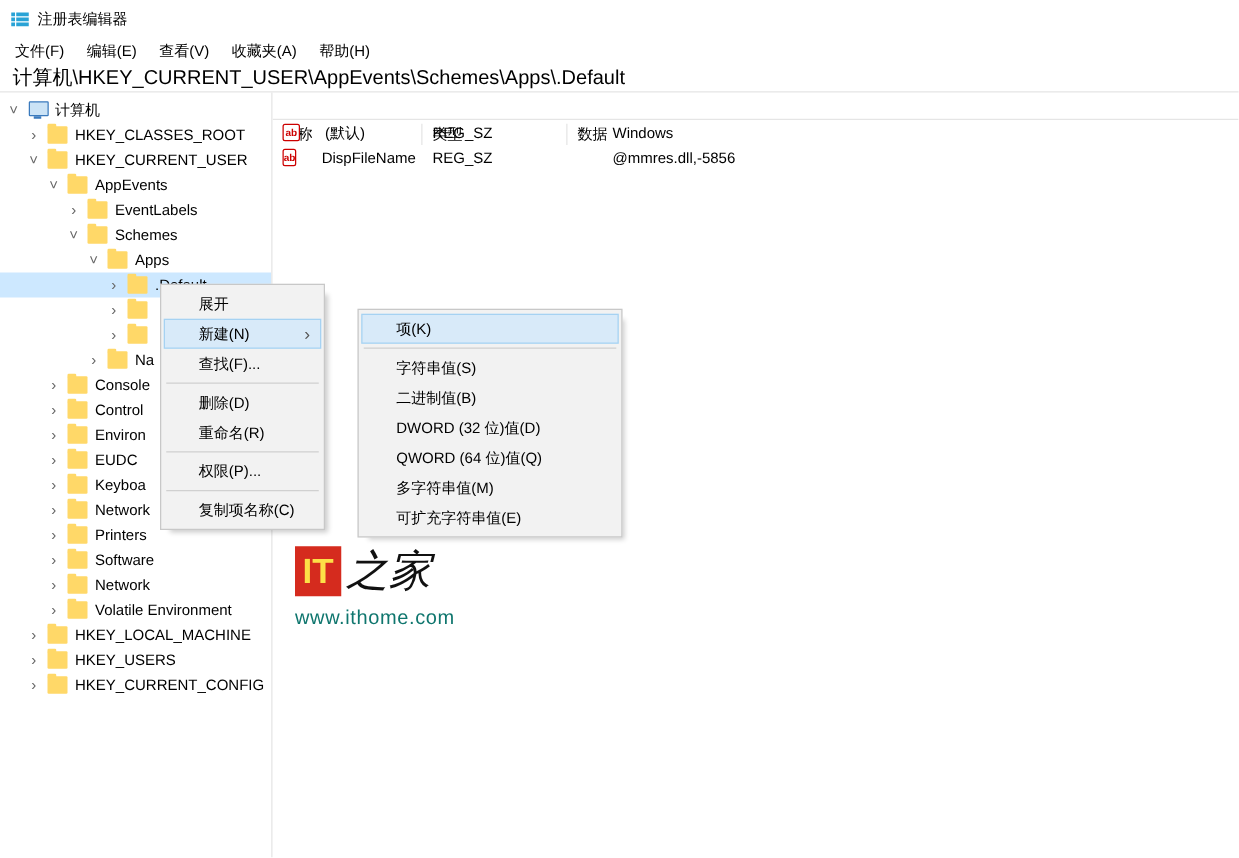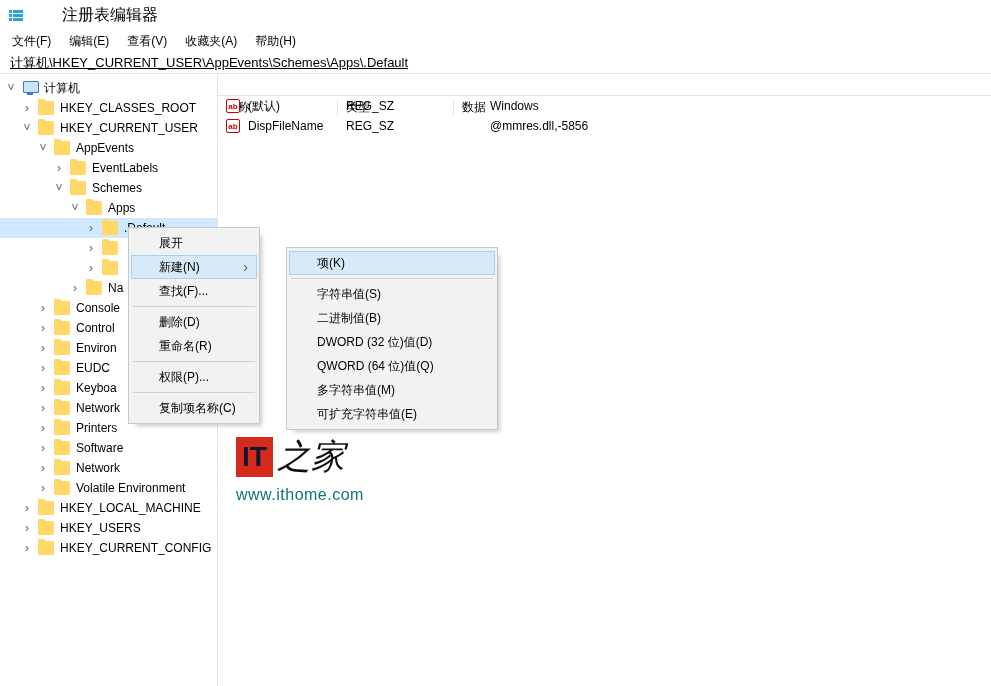--- a/index.html
+++ b/index.html
@@ -1,24 +1,24 @@
 <!DOCTYPE html>
 <html><head>
 <meta charset="utf-8">
 <style>
   * { box-sizing: border-box; font-family: "Segoe UI", "Microsoft YaHei", Tahoma, sans-serif; font-size: 12px; }
   body { margin: 0; padding: 0; background: #fff; color: #000; user-select: none; }
   .window { width: 991px; height: 686px; display: flex; flex-direction: column; background:#fff; }
   .title-bar { height: 30px; display: flex; align-items: center; padding: 0 8px; gap: 6px; }
   .title-icon svg { width: 16px; height: 16px; display:block; }
-  .title-text { font-size: 16px; margin-left: 32px; }
+  .title-text { font-size: 12px; }
   .menu-bar { height: 22px; display: flex; align-items: center; padding: 0 4px; gap: 2px; }
   .menu-item { padding: 2px 8px; cursor: default; }
   .address-bar { height: 22px; display:flex; align-items:center; padding: 0 8px; border-bottom: 1px solid #e5e5e5; }
-  .address-input { border: none; width: 100%; font-size: 13px; outline: none; background:transparent;text-decoration:underline; }
+  .address-input { border: none; width: 100%; font-size: 16px; outline: none; background:transparent; }
   .body-split { flex:1; display:flex; min-height:0; }
   .tree-pane { width: 218px; overflow:hidden; border-right: 1px solid #e5e5e5; position:relative; }
   .values-pane { flex:1; overflow:hidden; position:relative; }
   .tree { padding: 4px 0; white-space: nowrap; }
   .tree-row { display:flex; align-items:center; height:20px; cursor:default; }
   .tree-row.selected { background:#cde8ff; }
   .expander { width:14px; text-align:center; color:#666; font-size:12px; line-height:12px;}
   .folder-icon { width:16px; height:14px; margin: 0 4px; position:relative; }
   .folder-icon::before { content:""; position:absolute; inset:0; background:#ffd868; border-radius:1px; }
   .folder-icon::after { content:""; position:absolute; top:-2px; left:0; width:7px; height:3px; background:#ffd868; border-radius:1px 1px 0 0;}
@@ -29,36 +29,36 @@
   .indent { display:inline-block; }
   
   .cols { display:flex; height:22px; align-items:center; border-bottom: 1px solid #e5e5e5;}
   .col { padding:0 8px; color:#000; cursor:default;margin-top:45px; }
   .col.name { width:120px; border-right:1px solid #e5e5e5; }
   .col.type { width:116px; border-right:1px solid #e5e5e5; }
   .col.data { flex:1; }
   .val-rows {}
   .val-row { display:flex; align-items:center; height:20px; }
   .vcell { padding:0 8px; }
-  .vcell.name { width:120px; display:flex; align-items:center; gap:8px;}
+  .vcell.name { width:120px; display:flex; align-items:center; gap:20px;}
   .vcell.type { width:116px; }
   .vcell.data { flex:1;margin-left:28px; }
   .ab-icon { width:14px; height:14px; border:1px solid #c00; color:#c00; font-size:8px; font-weight:bold; display:flex; align-items:center; justify-content:center; background:#fff; border-radius:2px;}
   
   .ctx { position:absolute; background:#f2f2f2; border:1px solid #c8c8c8; box-shadow: 5px 5px 4px -3px rgba(0,0,0,0.2); padding:3px 2px; z-index:50;}
   .ctx-item { height:24px; display:flex; align-items:center; padding: 0 28px 0 28px; position:relative; white-space:nowrap; cursor:default;}
   .ctx-item.hl { background:#d8eaf9; border:1px solid #a6d2f2; padding:0 27px;}
   .ctx-item.sub::after { content:"›"; position:absolute; right:8px; font-size:14px; color:#555;}
   .ctx-sep { border-top:1px solid #d0d0d0; margin: 3px 2px; }
   .ctx1 { left:128px; top:227px; width:132px; }
   .ctx2 { left:286px; top:247px; width:212px; }
   
   .wm { position:absolute; left:18px; top:360px; pointer-events:none; text-align:left;}
   .wm-box { display:flex; align-items:center; gap:4px;}
-  .wm-it { background:#d52b1e; color:#0f172a; font-weight:bold; font-size:28px; padding:4px 6px; font-family: Arial, sans-serif;}
+  .wm-it { background:#d52b1e; color:#fde047; font-weight:bold; font-size:28px; padding:4px 6px; font-family: Arial, sans-serif;}
   .wm-cn { font-family: "STXingkai","KaiTi",serif; font-size:34px; color:#111; font-style:italic;}
   .wm-url { color:#0f766e; font-size:16px; margin-top:6px; letter-spacing:0.5px;text-align:right;}
 </style>
 </head>
 <body>
 
 <div class="window">
 
   <div class="title-bar">
     <span class="title-icon">

